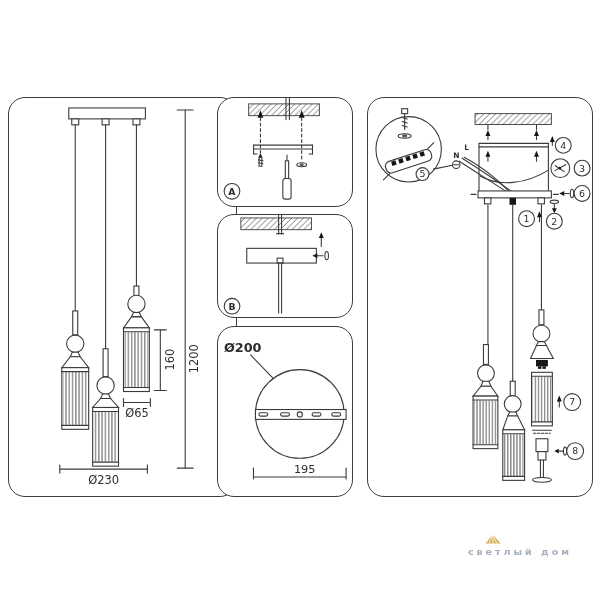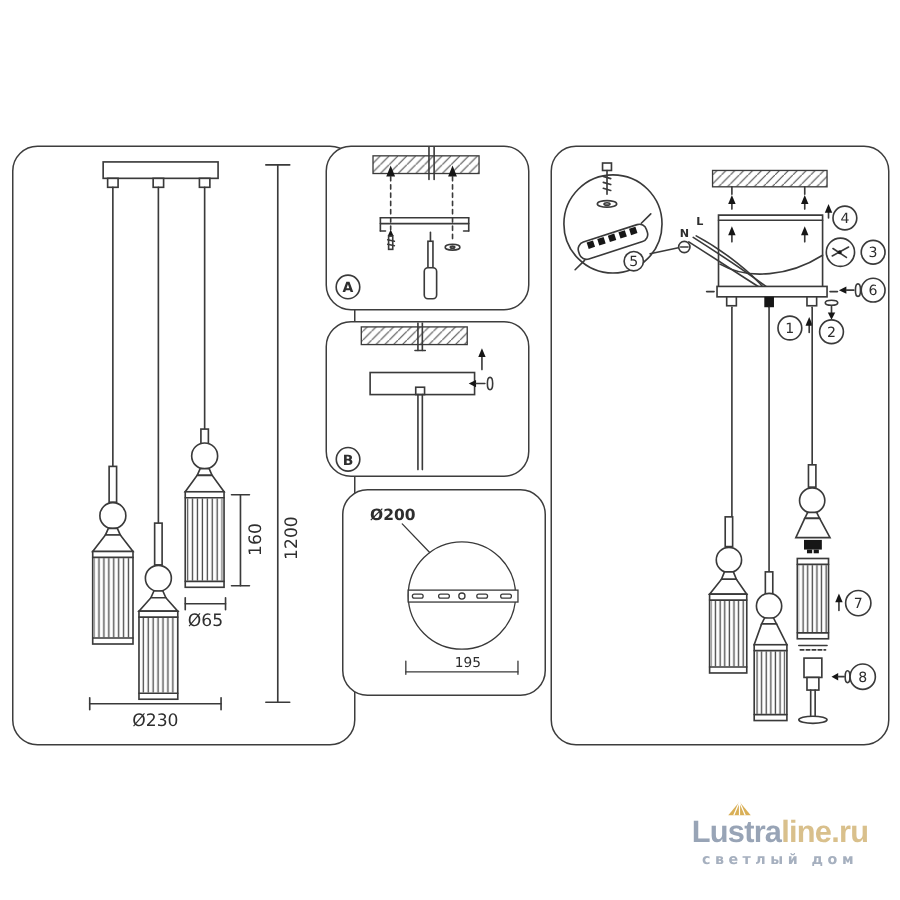--- a/index.html
+++ b/index.html
@@ -3,21 +3,21 @@
 <meta charset="utf-8">
 <style>
   html,body{margin:0;padding:0;}
   body{width:600px;height:600px;background:#fff;position:relative;overflow:hidden;
        font-family:"DejaVu Sans","Liberation Sans",sans-serif;}
   .panel{position:absolute;border:1.4px solid #3d3d3d;border-radius:17px;background:#fff;box-sizing:border-box;}
   .panel svg{display:block;width:100%;height:100%;}
   #p-left  {left:8px;  top:97px; width:229px;height:400px;}
   #p-a     {left:217px;top:97px; width:136px;height:110px;}
   #p-b     {left:217px;top:214px;width:136px;height:104px;}
-  #p-c     {left:228px;top:326px;width:136px;height:138px;}
+  #p-c     {left:217px;top:326px;width:136px;height:171px;}
   #p-right {left:367px;top:97px; width:226px;height:400px;}
   .ln{stroke:#3a3a3a;fill:none;stroke-width:1.1;stroke-linecap:round;}
   .fw{fill:#fff;stroke:#3a3a3a;stroke-width:1.1;}
   .dk{fill:#161616;stroke:none;}
   text{font-family:"DejaVu Sans","Liberation Sans",sans-serif;fill:#2e2e2e;}
   .dim{font-size:11.5px;}
   .big{font-size:13px;font-weight:600;}
   .co{font-size:9.5px;}
   .wl{font-size:7.5px;font-weight:bold;}
   .logo{position:absolute;left:446px;top:534px;width:148px;text-align:center;line-height:1;}
@@ -375,15 +375,14 @@
 </svg>
 </div>
 
 <div class="logo">
   <svg class="logo-icon" width="22" height="10" viewBox="0 0 22 10">
     <polygon points="11,0.5 3.5,9.5 18.5,9.5" fill="#d9af56"></polygon>
     <line x1="11" y1="0.5" x2="7.2" y2="9.5" stroke="#fff" stroke-width="0.8"></line>
     <line x1="11" y1="0.5" x2="11" y2="9.5" stroke="#fff" stroke-width="0.8"></line>
     <line x1="11" y1="0.5" x2="14.8" y2="9.5" stroke="#fff" stroke-width="0.8"></line>
   </svg>
-  <div class="logo-main"><span>Lustra</span><span class="gold">line.ru</span></div>
   <div class="logo-tag">светлый дом</div>
 </div>
 
 </body></html>

